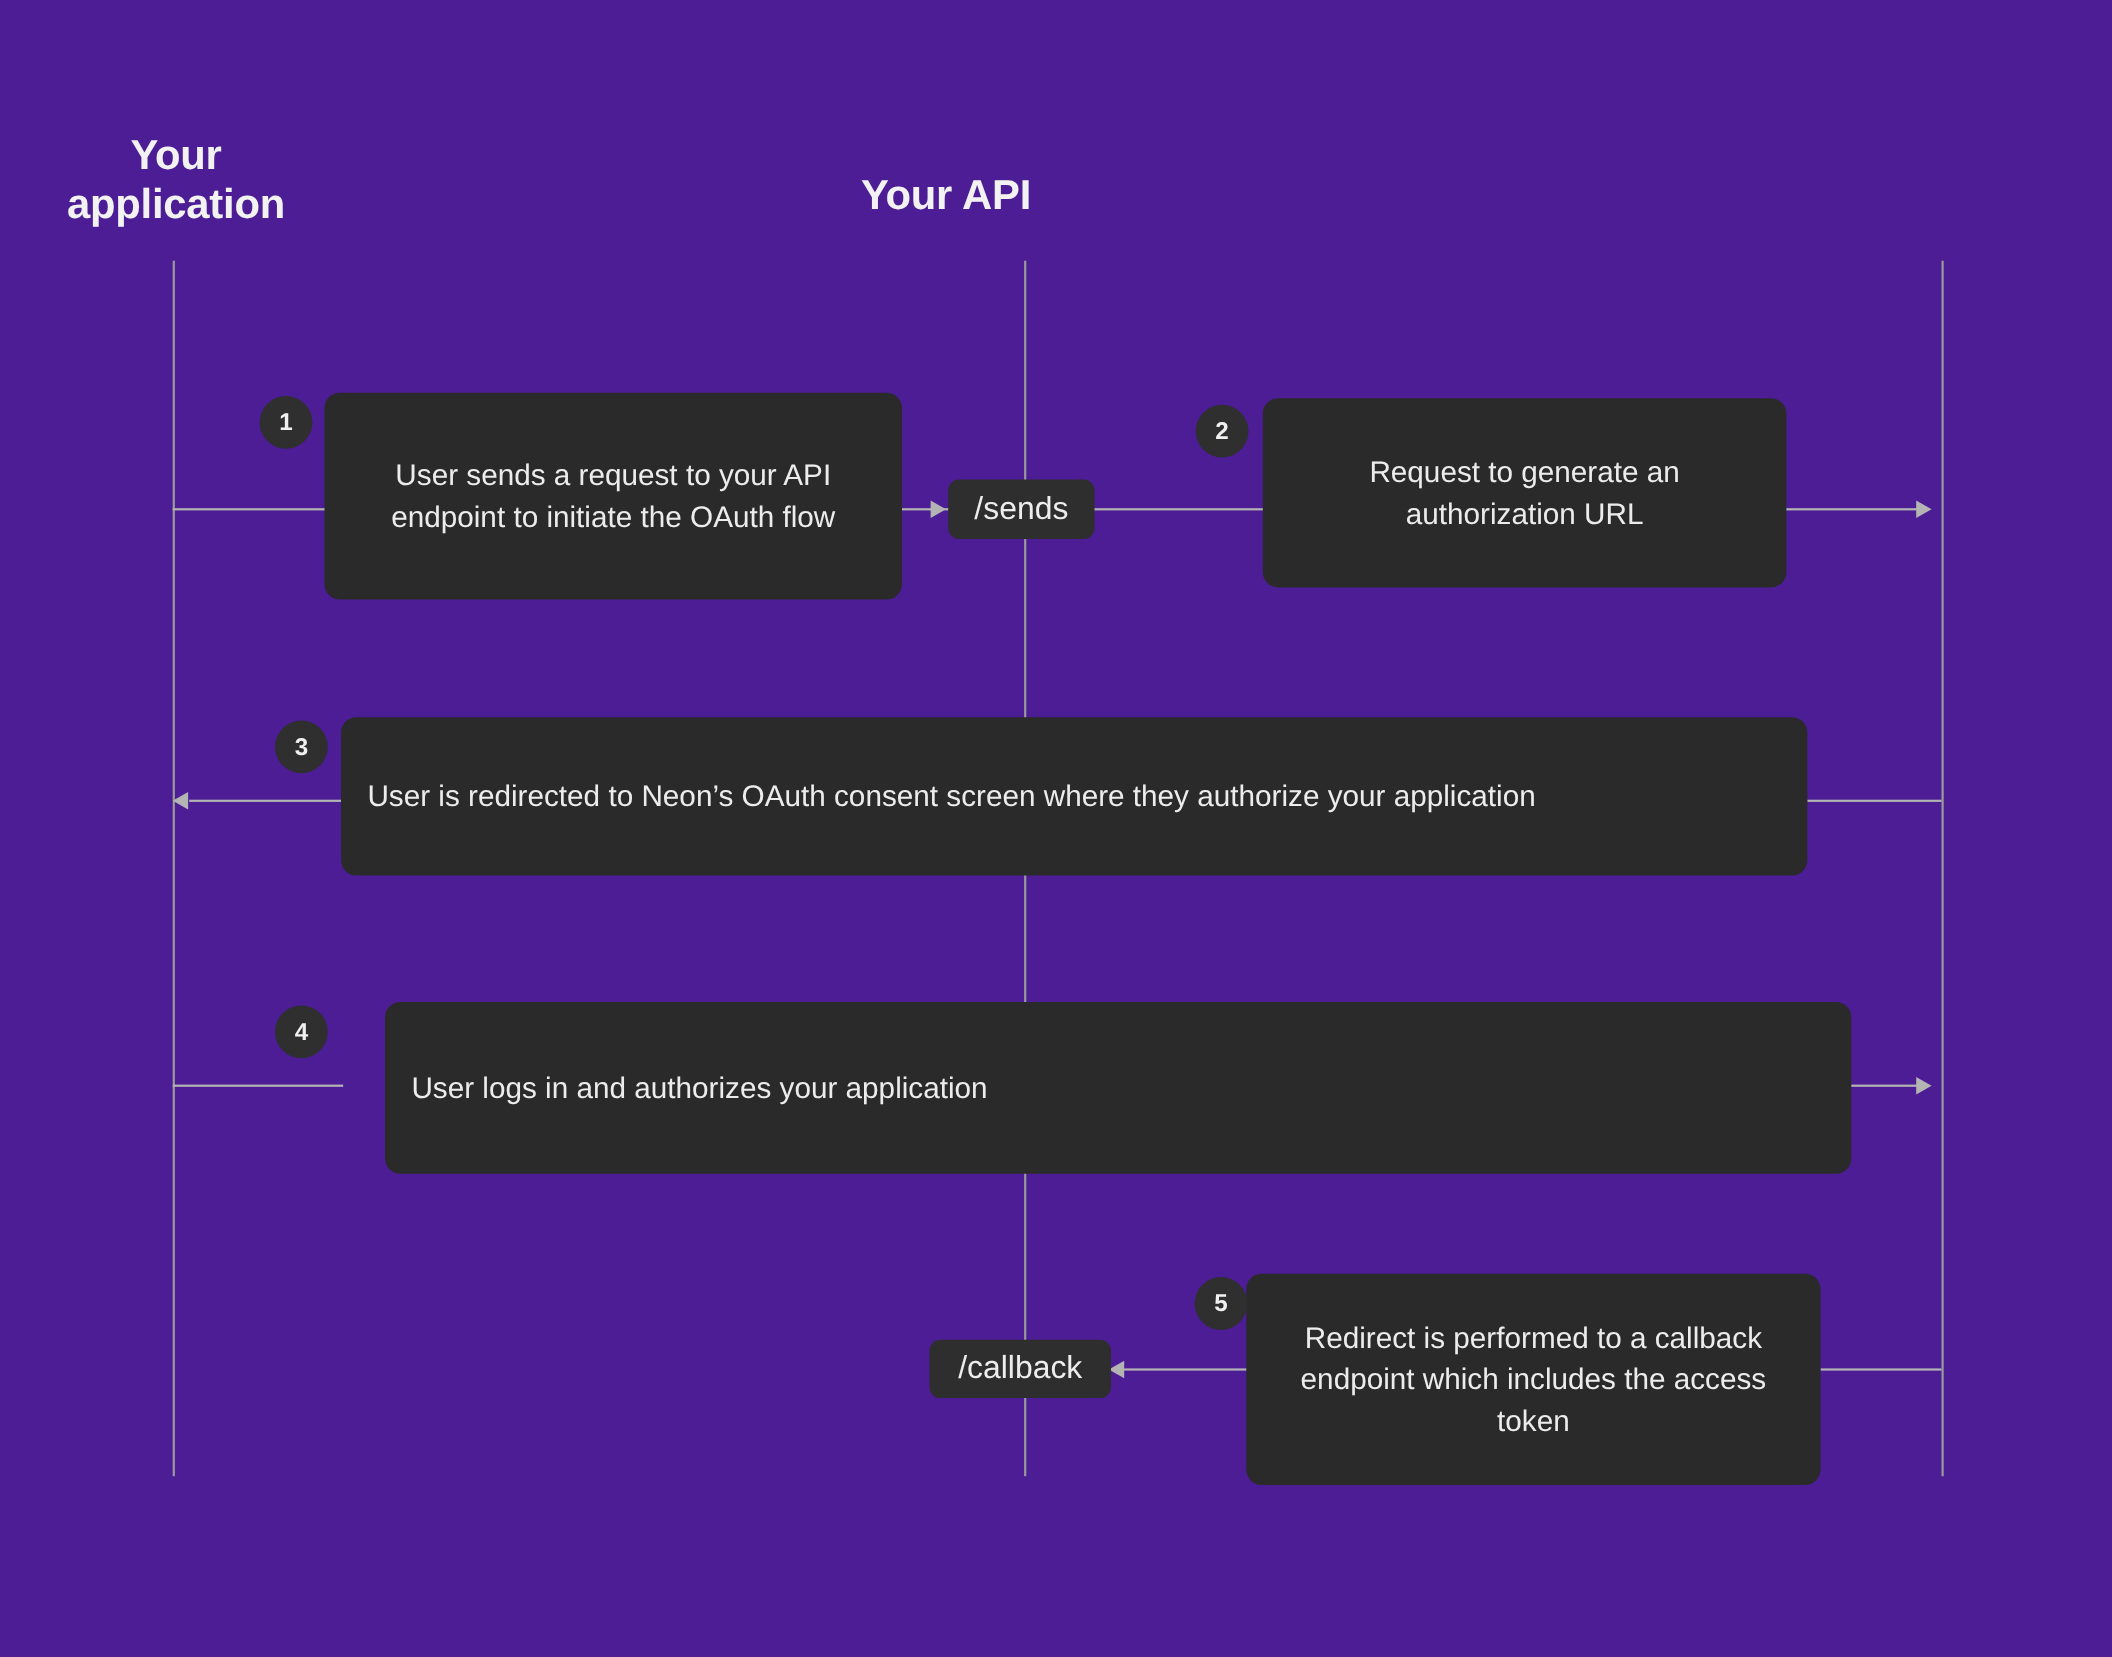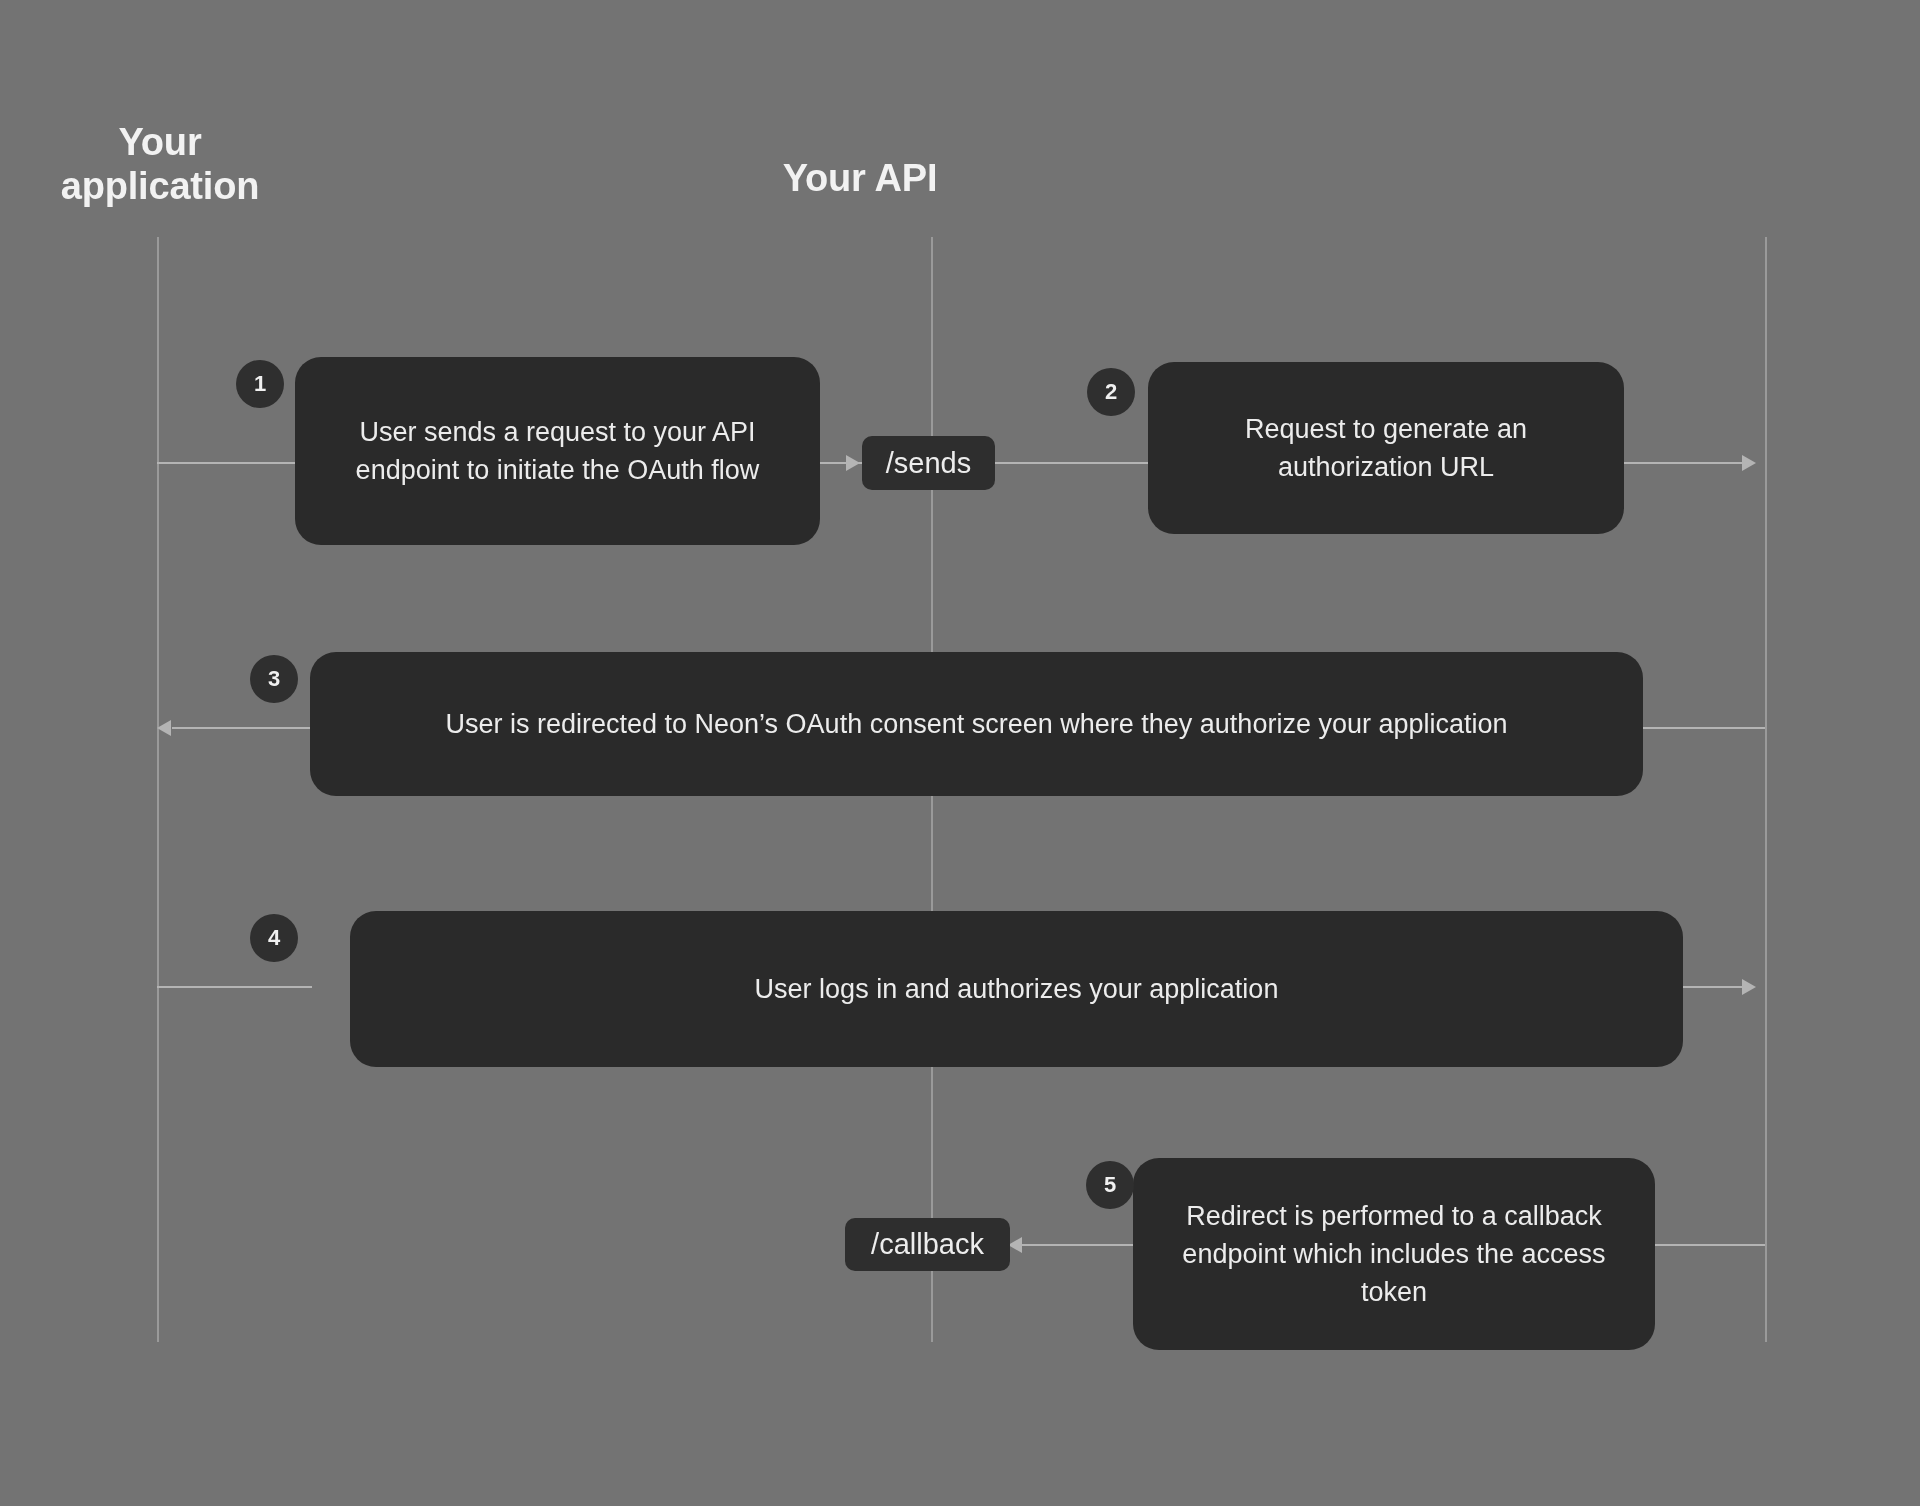--- a/index.html
+++ b/index.html
@@ -4,21 +4,21 @@
 <style>
   html, body {
     margin: 0;
     padding: 0;
     background: #141414;
   }
   #stage {
     position: relative;
     width: 1920px;
     height: 1506px;
-    background: #737373;
+    background: #4c1d95;
     font-family: "Liberation Sans", sans-serif;
     overflow: hidden;
   }
   
   .participant {
     position: absolute;
     color: #f2f2f2;
     font-weight: 700;
     font-size: 38px;
     line-height: 1.16;
@@ -39,24 +39,23 @@
     height: 1105px;
   }
   #ll-app  { left: 157px; }
   #ll-api  { left: 931px; }
   #ll-neon { left: 1765px; }
 
   
   .msgbox {
     position: absolute;
     background: #2a2a2a;
-    border-radius: 26px;
+    border-radius: 14px;
     display: flex;
     align-items: center;
-    justify-content: center;
     box-sizing: border-box;
     padding: 10px 24px;
   }
   .msgbox .txt {
     color: #ececec;
     font-size: 27px;
     line-height: 1.42;
     text-align: center;
     white-space: pre-line;
     font-weight: 400;

